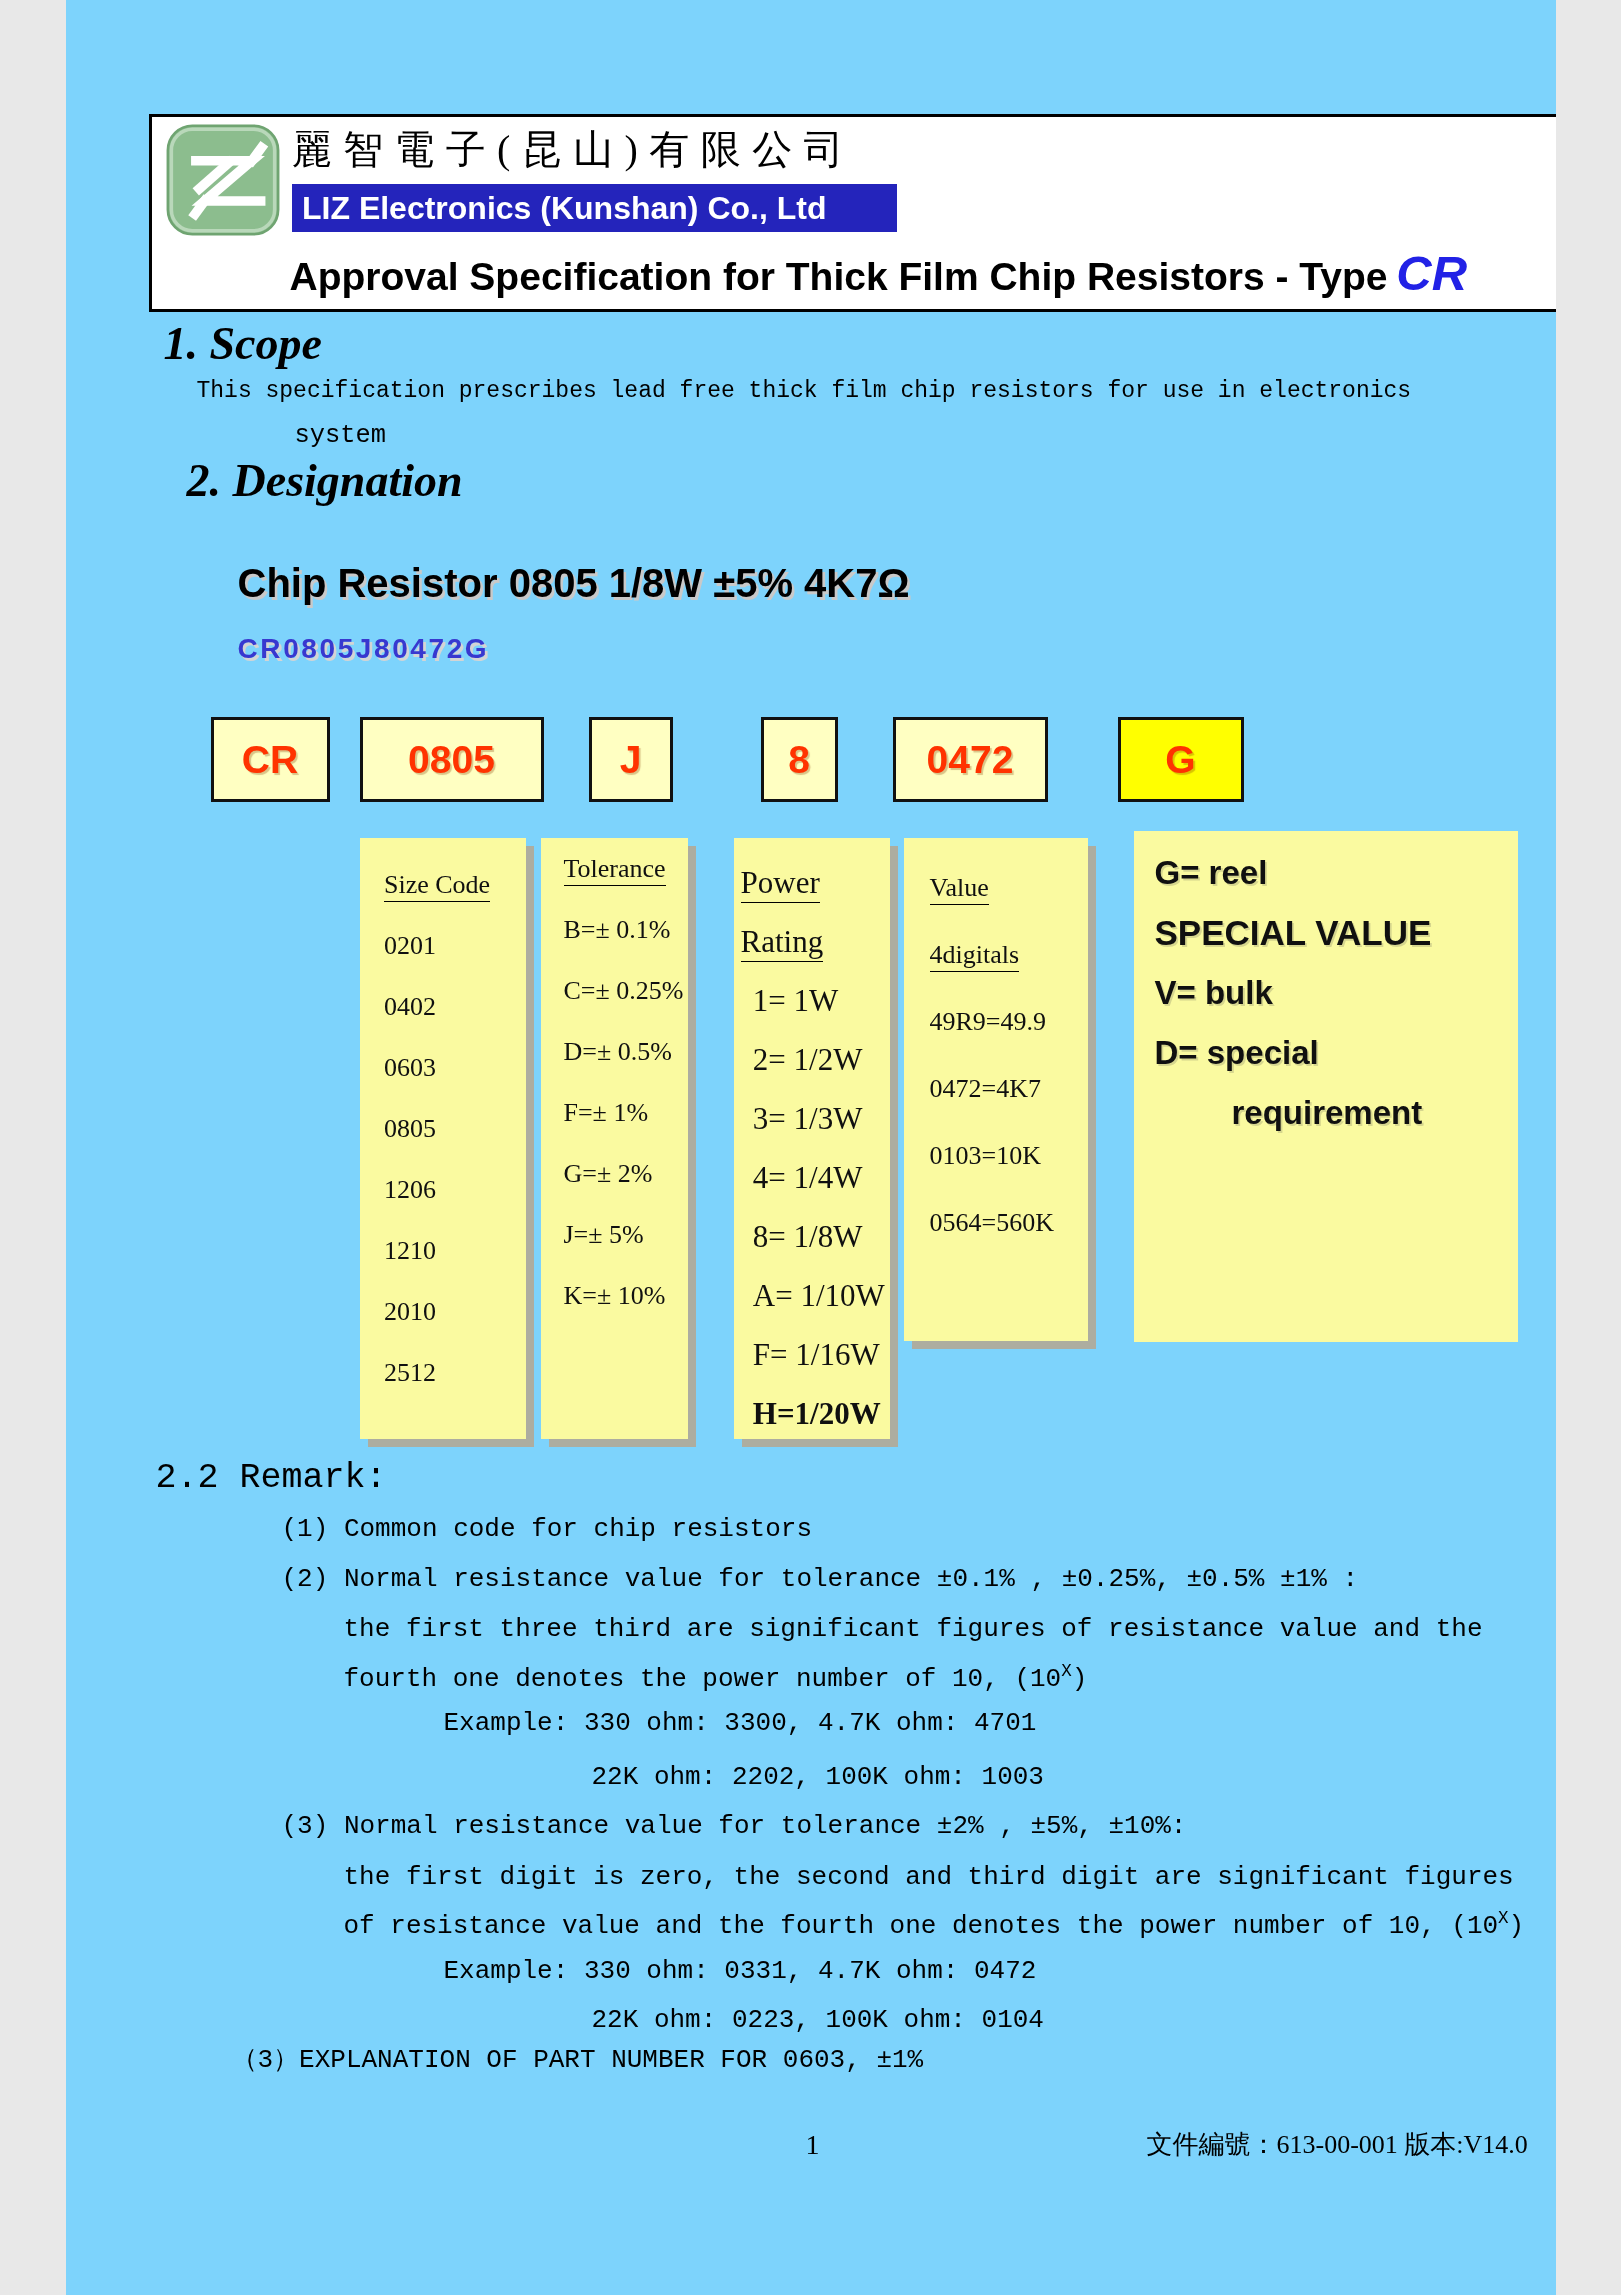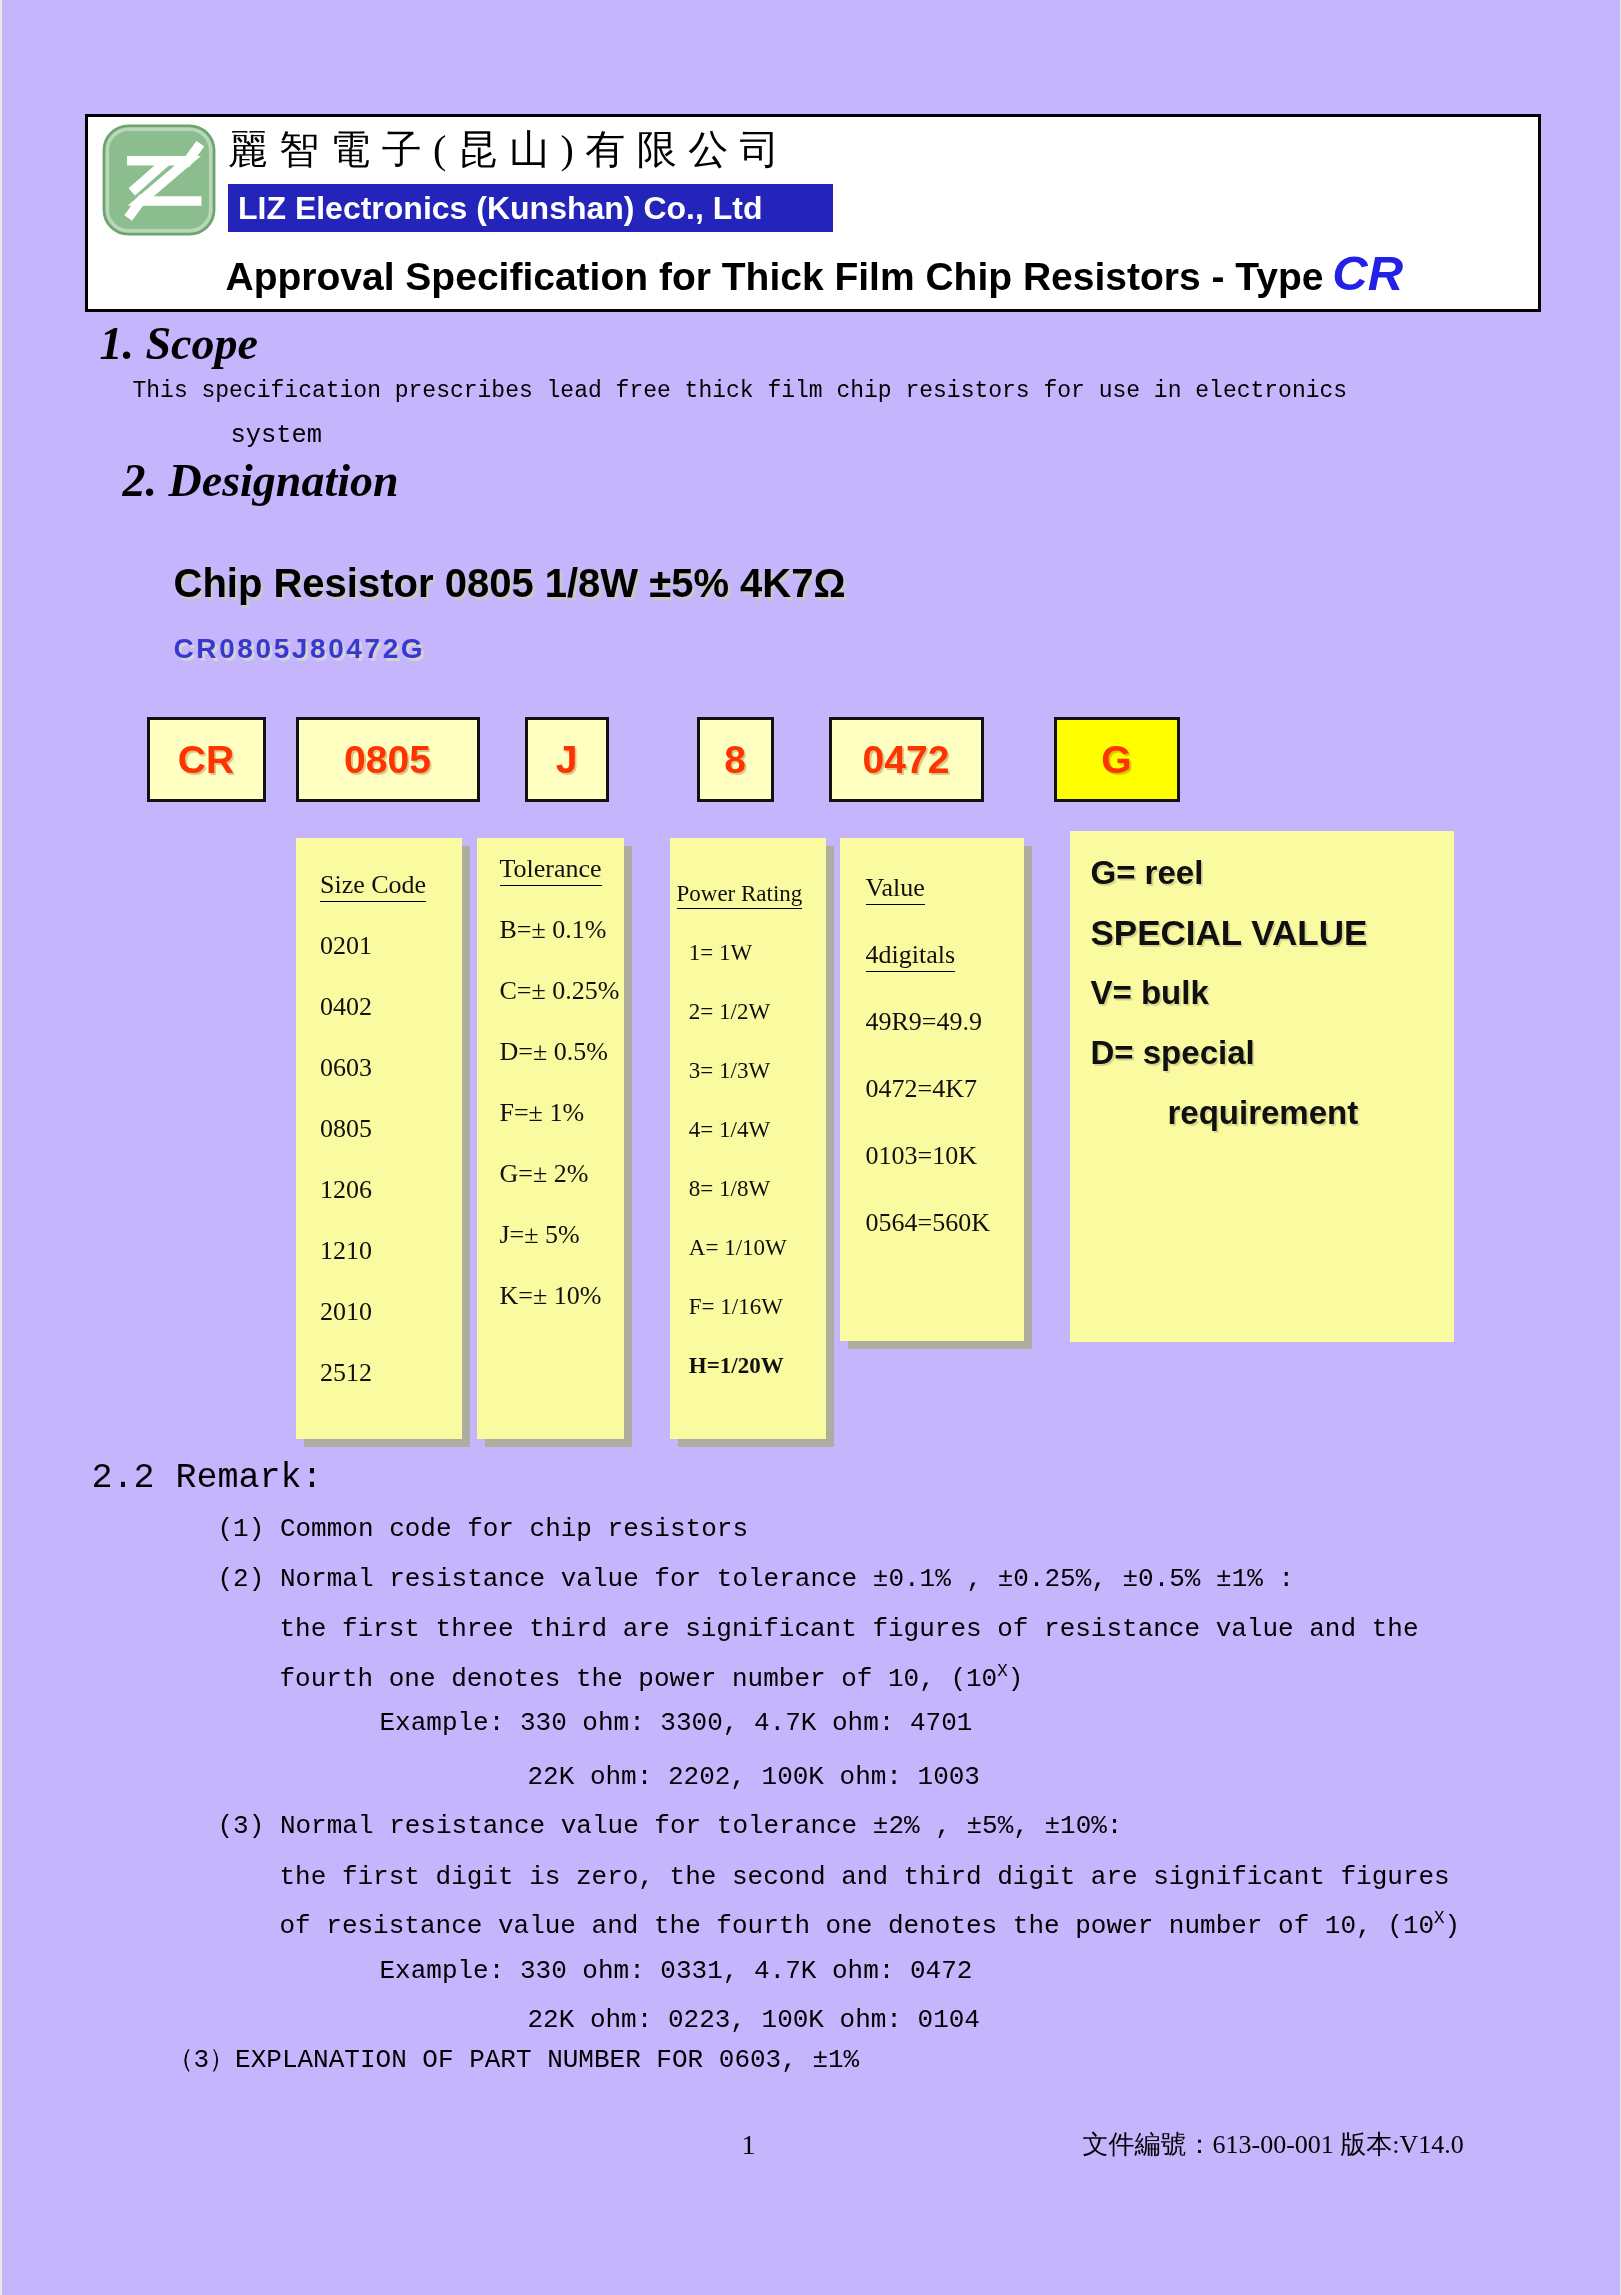--- a/index.html
+++ b/index.html
@@ -1,18 +1,18 @@
 <!DOCTYPE html>
 <html style="font-size:14px"><head>
 <meta charset="utf-8">
 <style>
   * { margin:0; padding:0; box-sizing:border-box; }
   html,body { background:#e8e8e8; }
   .page {
-    position:relative; width:1618px; height:2295px; background:#c4b5fd;
+    position:relative; width:1490px; height:2295px; background:#7dd3fc;
     font-family:"Liberation Serif", serif; color:#000; overflow:hidden; margin:0 auto;
   }
   
   .header-box {
     position:absolute; left:83px; top:114px; width:1456px; height:198px;
     border:3.5px solid #000; background:#fff;
   }
   .logo { position:absolute; left:14px; top:7px; width:114px; height:112px; }
   .company-cn {
     position:absolute; left:140px; top:5.3px; font-size:40px; letter-spacing:11.4px;
@@ -66,21 +66,21 @@
   .cb-5 { left:1052px; width:126px; background:#FFFF00; }
   
   .panel {
     position:absolute; top:838px; background:#FAFAA0; color:#101010;
     font-family:"Liberation Serif", serif; font-size:26px;
     box-shadow:8px 8px 0 #ADADA0;
   }
   .p-series    { left:114px;  width:166px; height:383px; padding:17.5px 0 0 19px; }
   .p-size      { left:294px;  width:166px; height:601px; padding:16px 0 0 24.5px; }
   .p-tolerance { left:475px;  width:147px; height:601px; padding:0 0 0 23px; }
-  .p-power     { left:668px;  width:156px; height:601px; padding:26px 0 0 7px; font-size:23px; }
+  .p-power     { left:668px;  width:156px; height:601px; padding:15px 0 0 7px; font-size:31px; }
   .p-value     { left:838px;  width:184px; height:503px; padding:16px 0 0 26px; }
   .p-special   {
     left:1068px; top:831px; width:384px; height:511px; box-shadow:none;
     padding:12.3px 0 0 21px; font-family:"Liberation Sans", sans-serif; font-weight:bold;
     font-size:33px; text-shadow:1.8px 1.8px 0 #d6d68e;
   }
   .p-series .row { line-height:57px; }
   .p-series .title-row { padding-left:29px; }
   .p-size .row { line-height:61px; }
   .p-tolerance .row { line-height:61px; }

